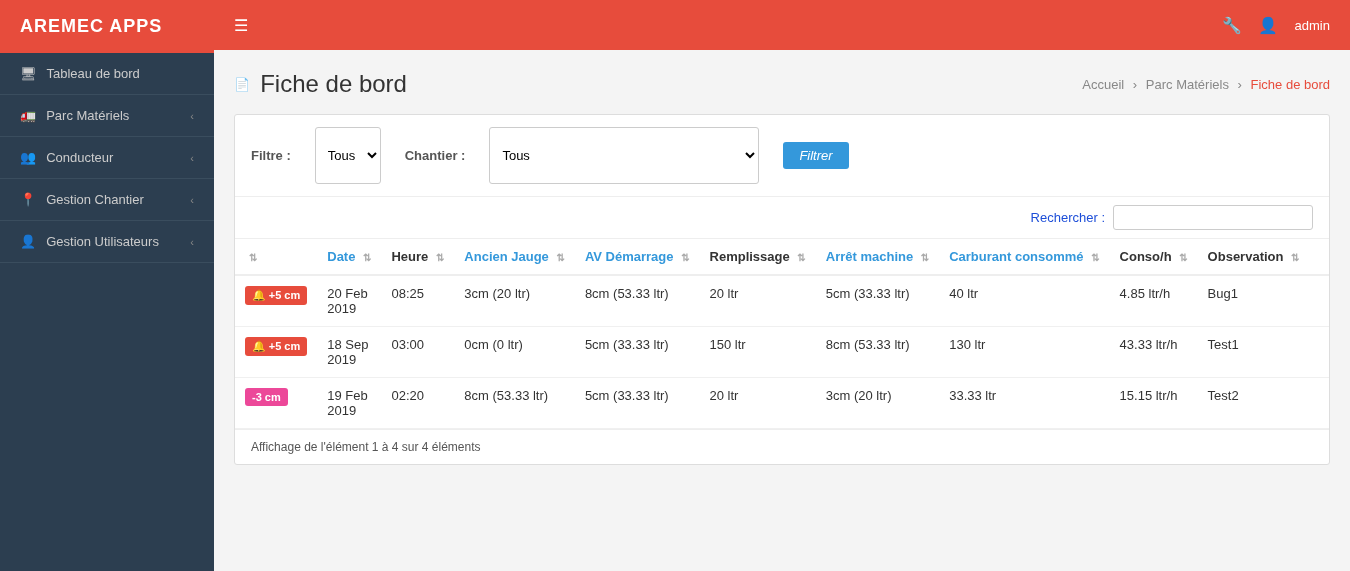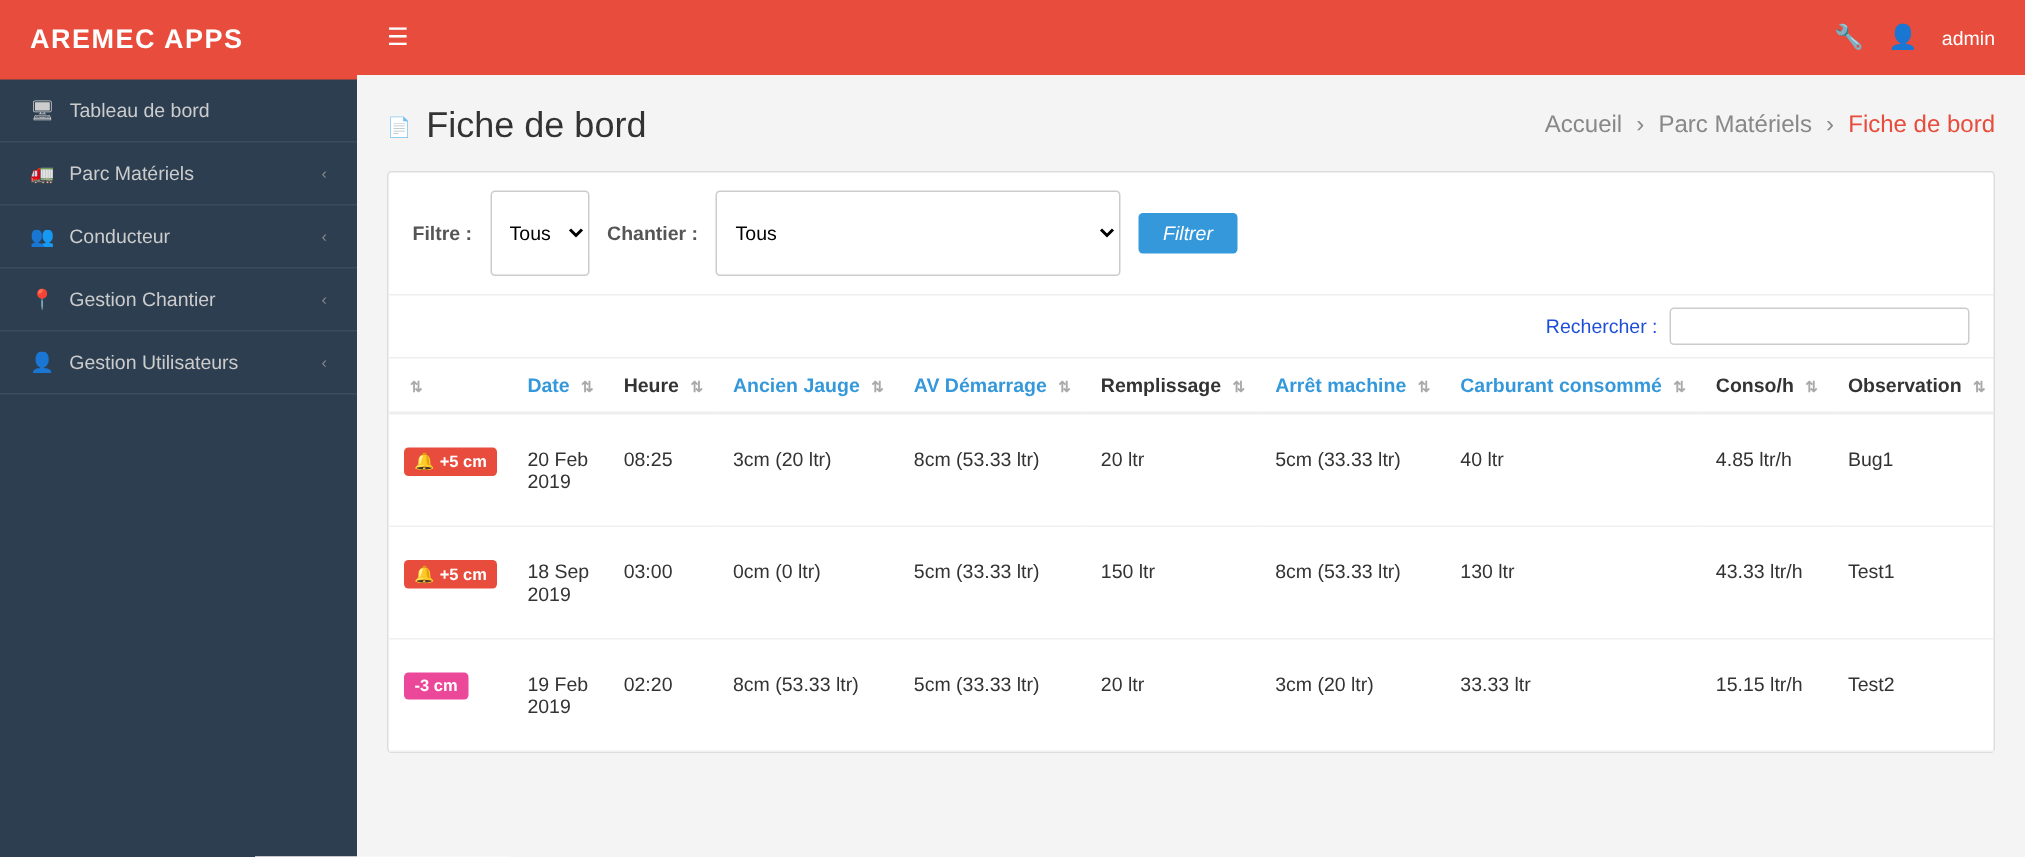--- a/index.html
+++ b/index.html
@@ -1,20 +1,20 @@
 <!DOCTYPE html>
 <html><head>
   <meta charset="utf-8">
   <style>
     * { box-sizing: border-box; margin: 0; padding: 0; }
     body { font-family: Arial, sans-serif; font-size: 13px; background: #f4f4f4; display: flex; height: 100vh; overflow: hidden; }
 
     
     #sidebar {
-      width: 238px;
+      width: 214px;
       background: #2c3e50;
       color: #ccc;
       display: flex;
       flex-direction: column;
       flex-shrink: 0;
     }
     #sidebar-header {
       background: #e74c3c;
       color: white;
       font-size: 18px;
@@ -64,21 +64,21 @@
 
     
     #page-header {
       display: flex;
       align-items: center;
       justify-content: space-between;
       margin-bottom: 16px;
     }
     #page-title-area { display: flex; align-items: center; gap: 10px; }
     #page-title { font-size: 24px; font-weight: normal; color: #333; }
-    #breadcrumb { font-size: 16px; color: #888; }
+    #breadcrumb { font-size: 13px; color: #888; }
     #breadcrumb a { color: #888; text-decoration: none; }
     #breadcrumb .sep { margin: 0 5px; }
     #breadcrumb .current { color: #e74c3c; }
 
     
     #card {
       background: white;
       border: 1px solid #ddd;
       border-radius: 3px;
     }
@@ -90,21 +90,21 @@
       border-bottom: 1px solid #eee;
     }
     #card-title { font-size: 14px; font-weight: bold; color: #333; }
     #card-controls { display: flex; gap: 10px; color: #aaa; }
     #card-controls span { cursor: pointer; font-size: 16px; }
 
     
     #filter-row {
       display: flex;
       align-items: center;
-      gap: 12px;
+      gap: 24px;
       padding: 12px 16px;
       border-bottom: 1px solid #eee;
       flex-wrap: wrap;
     }
     .filter-label { color: #555; font-weight: bold; }
     .filter-select {
       border: 1px solid #ccc;
       border-radius: 3px;
       padding: 19px 8px;
       font-size: 13px;
@@ -153,21 +153,21 @@
       text-align: left;
       color: #333;
       font-weight: bold;
       white-space: nowrap;
     }
     th.sortable { cursor: pointer; }
     th .sort-icon { color: #aaa; font-size: 10px; margin-left: 4px; }
     th.colored { color: #3498db; }
 
     td {
-      padding: 22px 10px;
+      padding: 10px 10px;
       border-bottom: 1px solid #f0f0f0;
       vertical-align: top;
       color: #333;
     }
 
     .badge {
       display: inline-block;
       padding: 3px 7px;
       border-radius: 3px;
       color: white;
@@ -371,16 +371,19 @@
       <td>15.15 ltr/h</td>
       <td>Test2</td>
       <td>
         
       </td>
     </tr>
             </tbody>
         </table>
       </div>
 
+      <div id="table-footer">
+        <span>Affichage de l'élément 1 à 4 sur 4 éléments</span>
+      </div>
     </div>
 
   </div>
 </div>
 
 </body></html>

